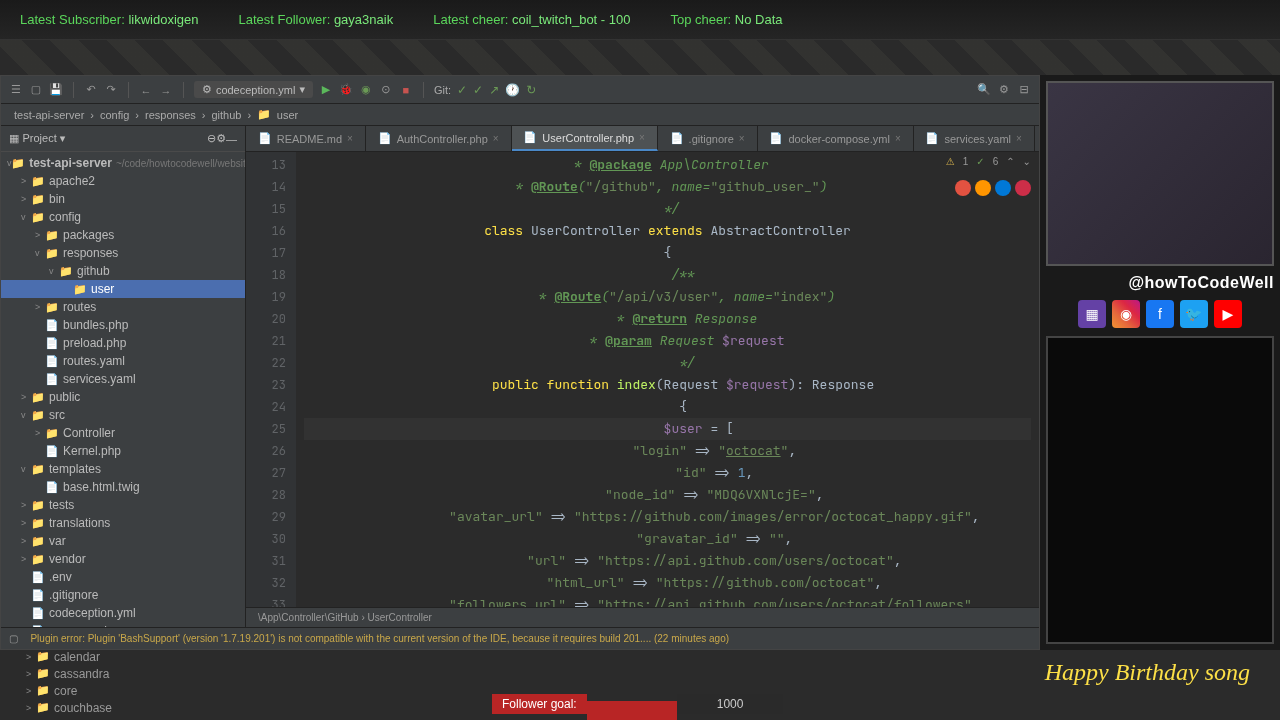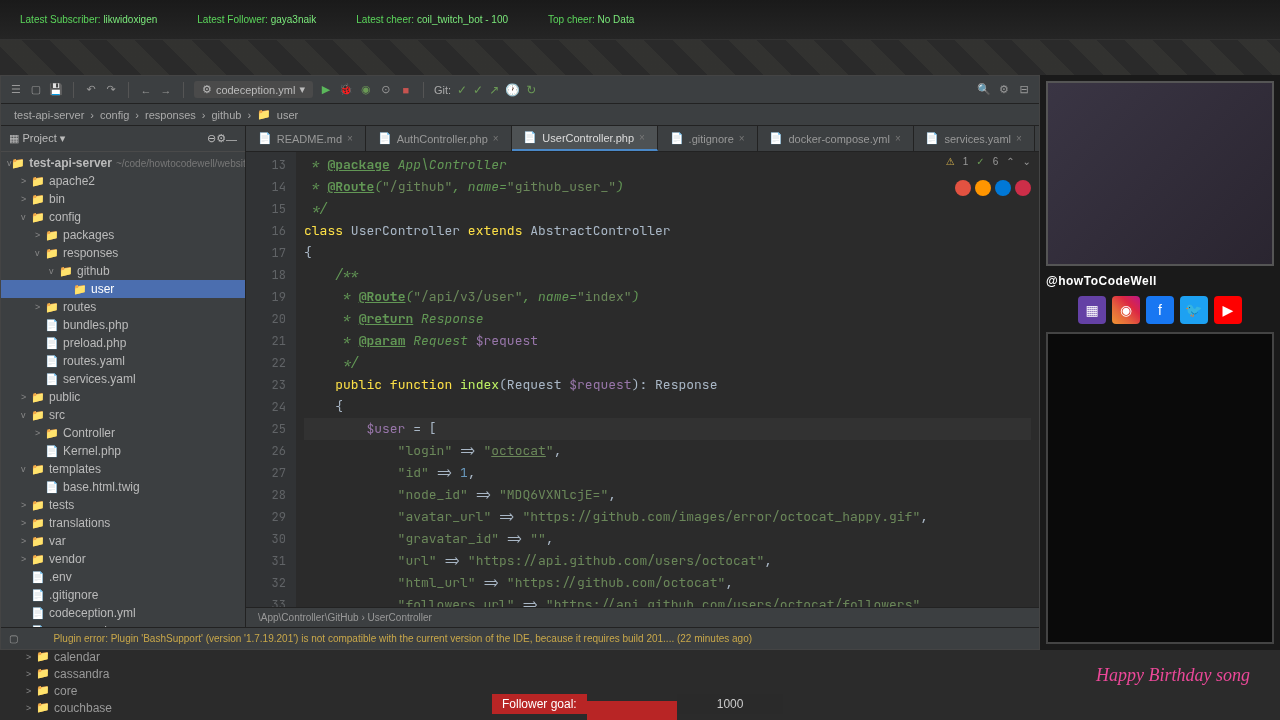--- a/index.html
+++ b/index.html
@@ -1,17 +1,17 @@
 <!DOCTYPE html>
 <html><head>
 <meta charset="utf-8">
 <style>
 * { margin:0; padding:0; box-sizing:border-box; }
 body { width:1280px; height:720px; background:#1a1a1a; font-family:'Segoe UI',Arial,sans-serif; overflow:hidden; position:relative; }
-.top-bar { height:40px; background:linear-gradient(180deg,#1a1a1a 0%,#252525 100%); display:flex; align-items:center; padding:13px 20px; gap:40px; color:#5bd65b; font-size:10px; font-weight:500; border-bottom:1px solid #333; }
+.top-bar { height:40px; background:linear-gradient(180deg,#1a1a1a 0%,#252525 100%); display:flex; align-items:center; padding:13px 20px; gap:40px; color:#5bd65b; font-size:13px; font-weight:500; border-bottom:1px solid #333; }
 .top-bar .item { white-space:nowrap; }
 .top-bar .val { color:#7ae87a; }
 .bg-strip { height:35px; background:#2a2a2a; position:relative; overflow:hidden; }
 .bg-strip::after { content:''; position:absolute; inset:0; background:repeating-linear-gradient(45deg,transparent,transparent 20px,rgba(200,200,160,0.05) 20px,rgba(200,200,160,0.05) 40px); }
 .main { display:flex; height:575px; }
 .ide { width:1040px; background:#2b2b2b; display:flex; flex-direction:column; border:1px solid #444; }
 .toolbar { height:28px; background:#3c3f41; display:flex; align-items:center; padding:0 8px; gap:6px; border-bottom:1px solid #222; font-size:11px; color:#aaa; }
 .tb-icon { width:14px; height:14px; display:inline-flex; align-items:center; justify-content:center; font-size:11px; color:#999; }
 .tb-sep { width:1px; height:16px; background:#555; margin:0 4px; }
 .tb-drop { background:#4a4a4a; padding:2px 8px; border-radius:3px; color:#bbb; font-size:11px; display:flex; align-items:center; gap:4px; }
@@ -33,40 +33,40 @@
 .ficon { width:14px; margin-right:4px; font-size:11px; }
 .folder-i { color:#87939a; }
 .editor-area { flex:1; display:flex; flex-direction:column; background:#2b2b2b; }
 .tabs { height:26px; display:flex; background:#3c3f41; border-bottom:1px solid #222; font-size:11px; }
 .tab { padding:0 12px; display:flex; align-items:center; gap:5px; color:#999; border-right:1px solid #222; cursor:pointer; }
 .tab.active { background:#4e5254; color:#ddd; border-bottom:2px solid #4a88c7; }
 .tab .close { font-size:10px; color:#777; }
 .code-wrap { flex:1; display:flex; overflow:hidden; position:relative; }
 .gutter { width:50px; background:#313335; text-align:right; padding:2px 10px 2px 0; font-family:'JetBrains Mono',Consolas,monospace; font-size:12px; color:#606366; line-height:22px; }
 .code { flex:1; font-family:'JetBrains Mono',Consolas,monospace; font-size:13px; line-height:22px; padding:2px 8px; color:#a9b7c6; overflow:hidden; }
-.code .line { height:22px; white-space:pre; }
+.code .line { height:22px; white-space:pre;text-align:center; }
 .line.current { background:#323232; }
 .kw{color:#fde047}.str{color:#6a8759}.doc{color:#629755;font-style:italic}.doctag{color:#629755;font-weight:bold;text-decoration:underline}.fn{color:#bef264}.cls{color:#a9b7c6}.var{color:#9876aa}.num{color:#6897bb}
 .code-status { position:absolute; top:4px; right:8px; display:flex; gap:8px; font-size:10px; color:#999; align-items:center; }
 .br-icons { position:absolute; top:28px; right:8px; display:flex; gap:4px; }
 .br-icons span { width:16px; height:16px; border-radius:50%; display:inline-block; }
 .bottom-breadcrumb { height:20px; background:#3c3f41; border-top:1px solid #222; padding:0 12px; display:flex; align-items:center; font-size:10px; color:#999; }
 .status { height:22px; background:#3c3f41; border-top:1px solid #222; display:flex; align-items:center; padding:0 8px; font-size:10px; color:#999; gap:12px; }
-.status .warn { color:#c9a84a;margin-left:23px; }
+.status .warn { color:#c9a84a; }
 .status .right { margin-left:auto; display:flex; gap:12px; }
 .right-panel { flex:1; background:#1a1a1a; display:flex; flex-direction:column; padding:6px; gap:8px; }
 .webcam { height:185px; background:linear-gradient(135deg,#3a3544 0%,#2a2530 100%); border:2px solid #555; position:relative; }
-.handle { color:#fff; text-align:left; font-size:12px; font-weight:600; letter-spacing:0.5px; }
+.handle { color:#fff; text-align:right; font-size:16px; font-weight:600; letter-spacing:0.5px; }
 .socials { display:flex; justify-content:center; gap:6px; }
 .soc { width:28px; height:28px; display:flex; align-items:center; justify-content:center; border-radius:4px; font-size:14px; color:#fff; }
 .content-area { flex:1; background:#0a0a0a; border:2px solid #444; }
 .bottom-strip { position:absolute; bottom:0; left:0; right:0; height:70px; background:#2b2b2b; }
 .extra-tree { position:absolute; left:6px; bottom:4px; width:240px; color:#999; font-size:12px; }
 .extra-tree .tree-item { height:17px; }
-.bday { position:absolute; right:30px; bottom:34px; color:#ec4899; font-size:18px; font-style:italic; font-family:Georgia,serif; }
+.bday { position:absolute; right:30px; bottom:34px; color:#fde047; font-size:24px; font-style:italic; font-family:Georgia,serif; }
 .goal-bar { position:absolute; left:492px; bottom:6px; height:20px; display:flex; align-items:center; font-size:12px; }
 .goal-label { background:#b82525; color:#fff; padding:3px 10px; }
 .goal-mid { background:#b82525; color:#7dd3fc; padding:19px 30px 3px 40px;margin-top:30px; }
 .goal-end { background:#2a2a2a; color:#ccc; padding:3px 40px; }
 .repl-text { position:absolute; left:310px; bottom:34px; color:#aaa; font-family:Consolas,monospace; font-size:12px; }
 .repl-text .mono { background:#3a3a3a; padding:1px 4px; }
 </style>
 </head>
 <body>
 

